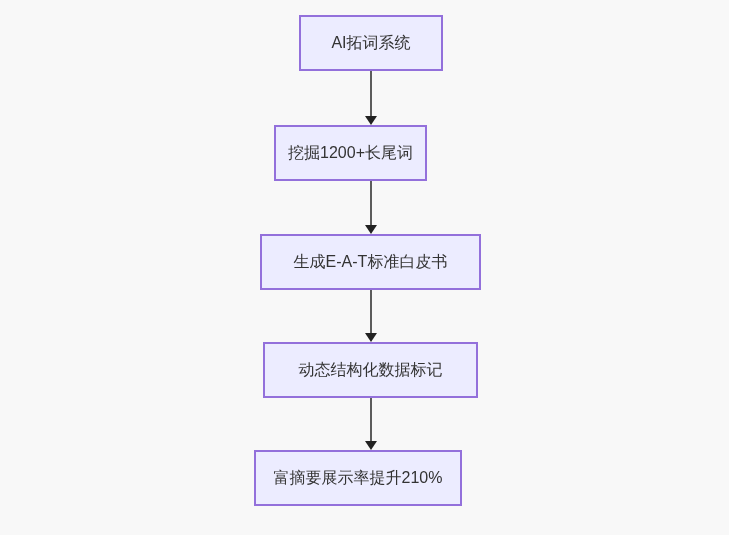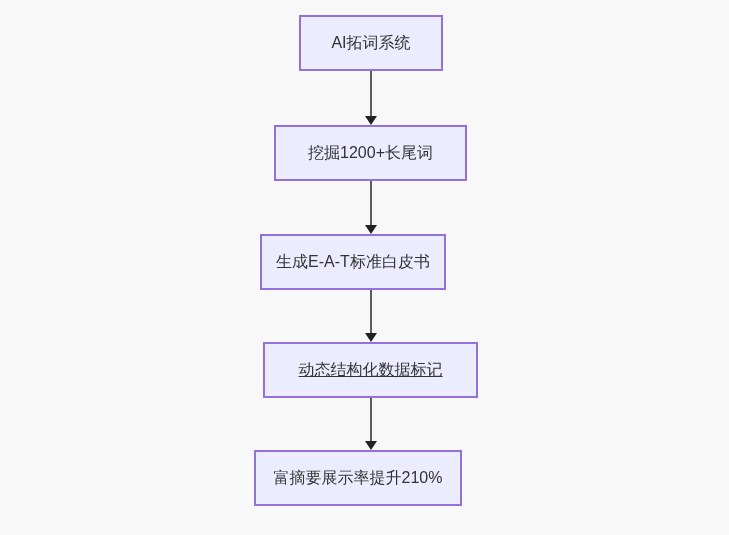--- a/index.html
+++ b/index.html
@@ -28,23 +28,23 @@
     border: 2px solid var(--node-border);
     color: var(--node-text);
     font-size: 16px;
     display: flex;
     align-items: center;
     justify-content: center;
     text-align: center;
     line-height: 1.2;
   }
   .n1 { left: 299px; top: 15px;  width: 144px; }
-  .n2 { left: 274px; top: 125px; width: 193px; }
-  .n3 { left: 260px; top: 234px; width: 186px; }
-  .n4 { left: 263px; top: 342px; width: 215px; text-decoration: underline; }
+  .n2 { left: 274px; top: 125px; width: 153px; }
+  .n3 { left: 260px; top: 234px; width: 221px; }
+  .n4 { left: 263px; top: 342px; width: 215px; }
   .n5 { left: 254px; top: 450px; width: 208px; }
 
   .edge-line {
     position: absolute;
     left: 370px;
     width: 2px;
     background: var(--arrow-line);
   }
   .edge-head {
     position: absolute;

